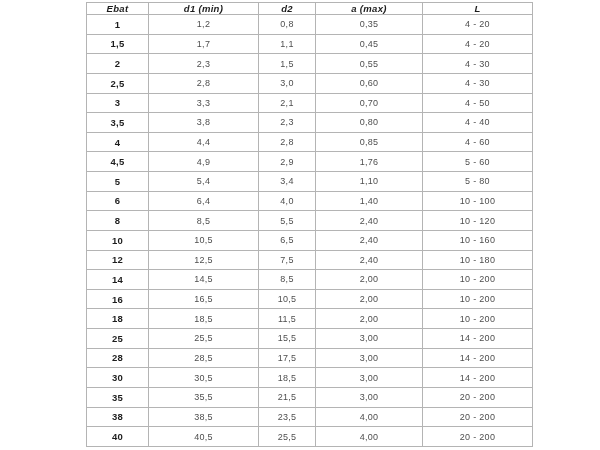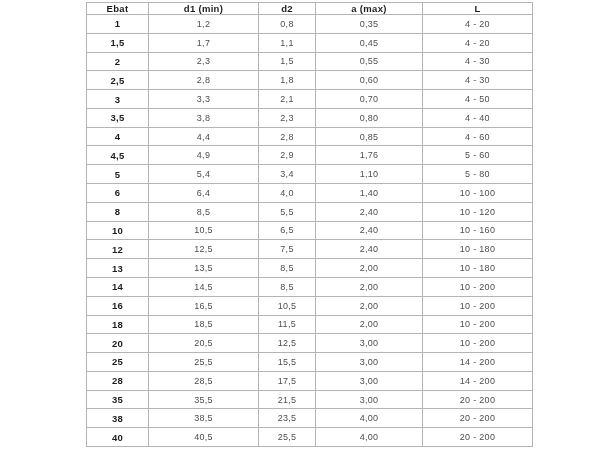--- a/index.html
+++ b/index.html
@@ -38,20 +38,21 @@
     padding: 0 2px;
     overflow: hidden;
     white-space: nowrap;
     letter-spacing: 0.3px;
   }
   table.spec-table th {
     font-size: 9.5px;
     font-weight: bold;
     color: #1d1d1d;
     background: #ffffff;
+    font-style: italic;
   }
   table.spec-table td {
     font-size: 9px;
     font-weight: normal;
     color: #4e4e4e;
     background: #ffffff;
   }
   table.spec-table td.col0 {
     font-size: 9.5px;
     font-weight: bold;
@@ -96,21 +97,21 @@
           <tr>
             <td class="col0">2</td>
             <td class="col1">2,3</td>
             <td class="col2">1,5</td>
             <td class="col3">0,55</td>
             <td class="col4">4 - 30</td>
           </tr>
           <tr>
             <td class="col0">2,5</td>
             <td class="col1">2,8</td>
-            <td class="col2">1,8</td>
+            <td class="col2">3,0</td>
             <td class="col3">0,60</td>
             <td class="col4">4 - 30</td>
           </tr>
           <tr>
             <td class="col0">3</td>
             <td class="col1">3,3</td>
             <td class="col2">2,1</td>
             <td class="col3">0,70</td>
             <td class="col4">4 - 50</td>
           </tr>
@@ -164,27 +165,20 @@
             <td class="col4">10 - 160</td>
           </tr>
           <tr>
             <td class="col0">12</td>
             <td class="col1">12,5</td>
             <td class="col2">7,5</td>
             <td class="col3">2,40</td>
             <td class="col4">10 - 180</td>
           </tr>
           <tr>
-            <td class="col0">13</td>
-            <td class="col1">13,5</td>
-            <td class="col2">8,5</td>
-            <td class="col3">2,00</td>
-            <td class="col4">10 - 180</td>
-          </tr>
-          <tr>
             <td class="col0">14</td>
             <td class="col1">14,5</td>
             <td class="col2">8,5</td>
             <td class="col3">2,00</td>
             <td class="col4">10 - 200</td>
           </tr>
           <tr>
             <td class="col0">16</td>
             <td class="col1">16,5</td>
             <td class="col2">10,5</td>
@@ -192,37 +186,37 @@
             <td class="col4">10 - 200</td>
           </tr>
           <tr>
             <td class="col0">18</td>
             <td class="col1">18,5</td>
             <td class="col2">11,5</td>
             <td class="col3">2,00</td>
             <td class="col4">10 - 200</td>
           </tr>
           <tr>
-            <td class="col0">20</td>
-            <td class="col1">20,5</td>
-            <td class="col2">12,5</td>
-            <td class="col3">3,00</td>
-            <td class="col4">10 - 200</td>
-          </tr>
-          <tr>
             <td class="col0">25</td>
             <td class="col1">25,5</td>
             <td class="col2">15,5</td>
             <td class="col3">3,00</td>
             <td class="col4">14 - 200</td>
           </tr>
           <tr>
             <td class="col0">28</td>
             <td class="col1">28,5</td>
             <td class="col2">17,5</td>
+            <td class="col3">3,00</td>
+            <td class="col4">14 - 200</td>
+          </tr>
+          <tr>
+            <td class="col0">30</td>
+            <td class="col1">30,5</td>
+            <td class="col2">18,5</td>
             <td class="col3">3,00</td>
             <td class="col4">14 - 200</td>
           </tr>
           <tr>
             <td class="col0">35</td>
             <td class="col1">35,5</td>
             <td class="col2">21,5</td>
             <td class="col3">3,00</td>
             <td class="col4">20 - 200</td>
           </tr>

